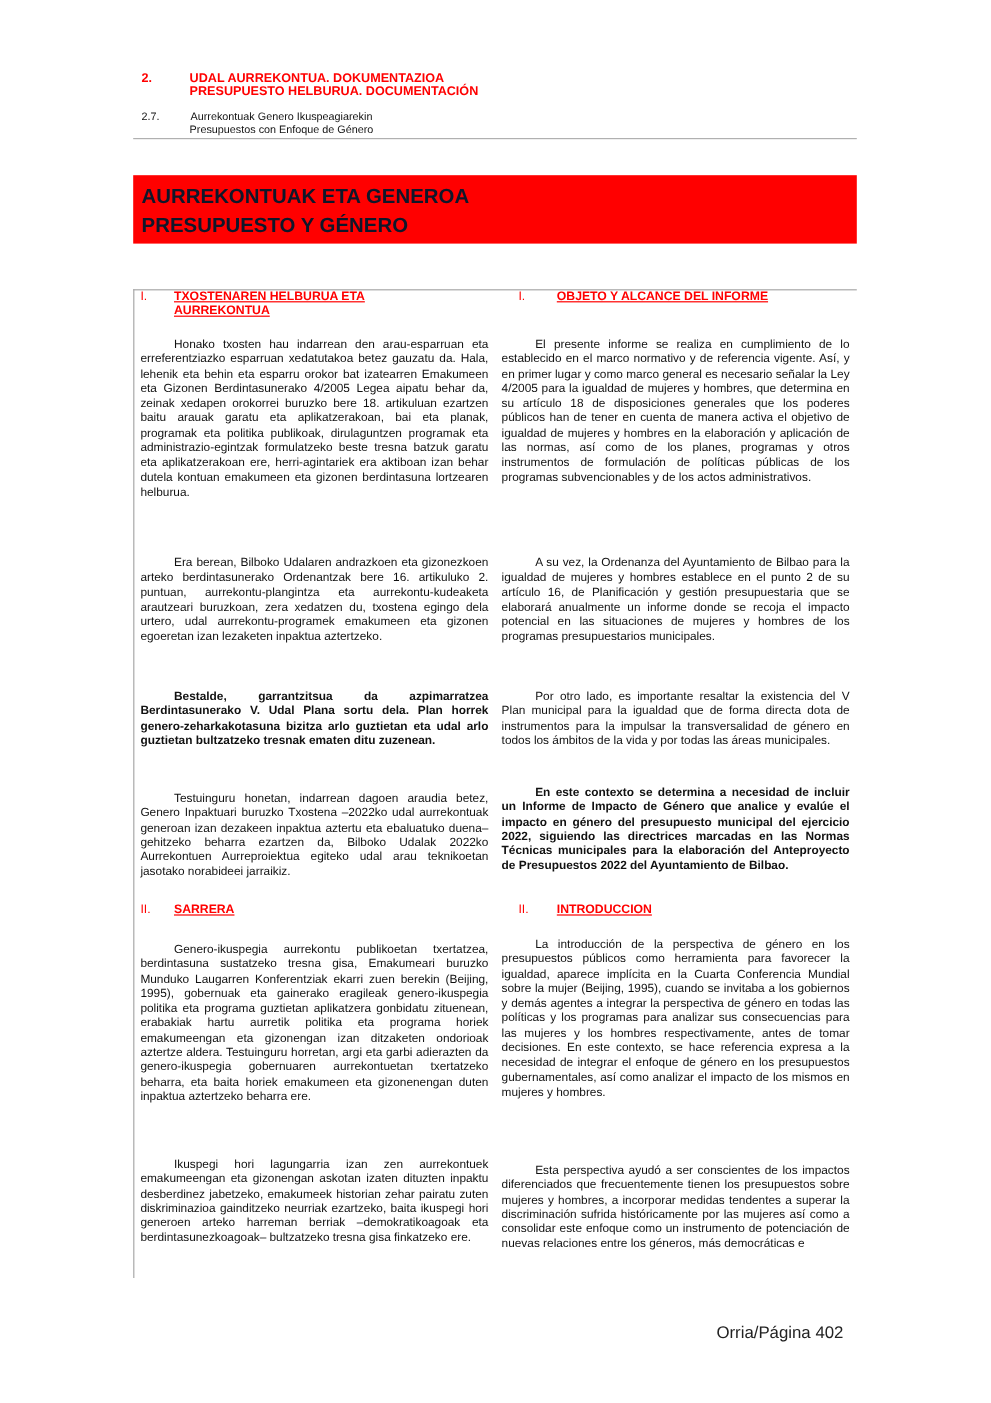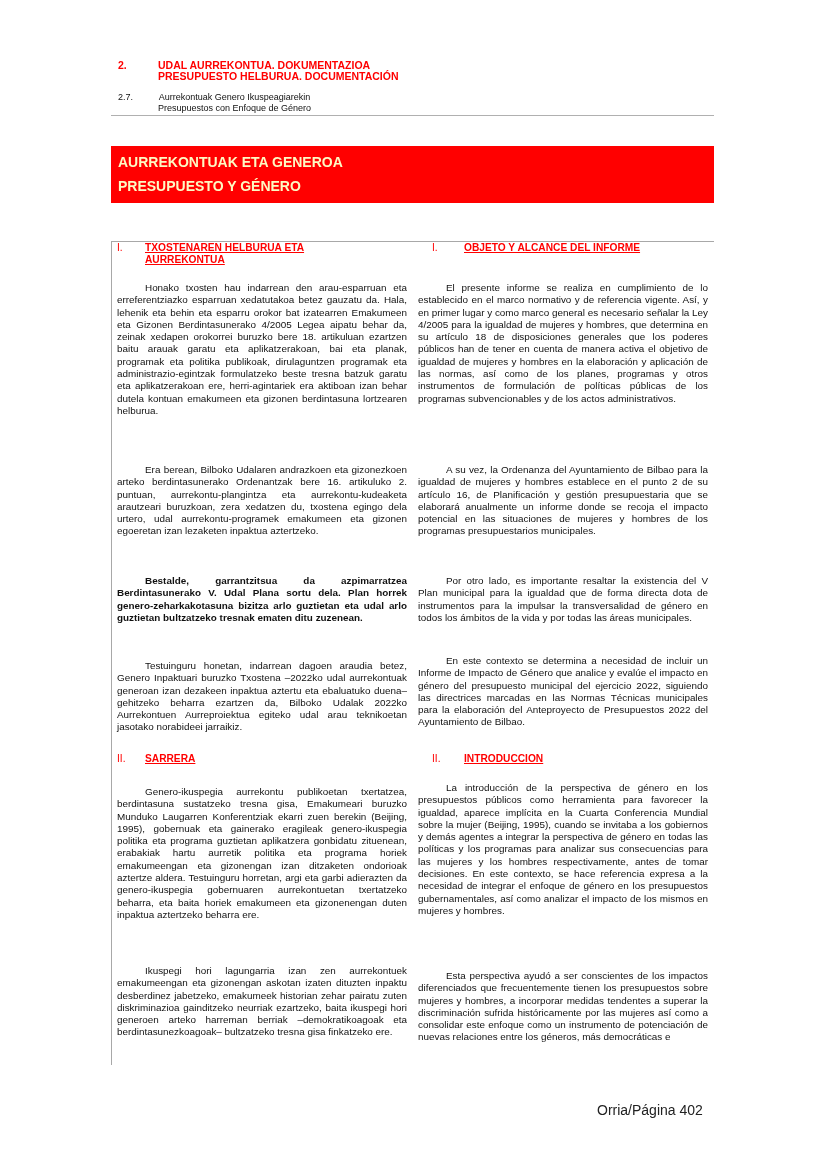--- a/index.html
+++ b/index.html
@@ -12,21 +12,21 @@
   .hdr-red .lines { position: absolute; left: 40px; top: 0; white-space: nowrap; }
 
   .hdr-sub { position: absolute; left: 118px; top: 92px; color: #111;
              font-size: 9px; line-height: 10.5px; }
   .hdr-sub .num { position: absolute; left: 0; top: 0; }
   .hdr-sub .lines { position: absolute; left: 40px; top: 0; white-space: nowrap; text-align: center; }
 
   .hdr-rule { position: absolute; left: 111px; top: 115px; width: 603px; height: 1px; background: #b0b0b0; }
 
   .banner { position: absolute; left: 111px; top: 146px; width: 603px; height: 57px; background: #ff0000; }
-  .banner .l1, .banner .l2 { position: absolute; left: 7px; color: #fef9c3; font-weight: bold; font-size: 14px; white-space: nowrap; text-align: center; }
+  .banner .l1, .banner .l2 { position: absolute; left: 7px; color: #0f172a; font-weight: bold; font-size: 17px; white-space: nowrap; text-align: center; }
   .banner .l1 { top: 8px; }
   .banner .l2 { top: 32px; }
 
   .frame-top { position: absolute; left: 111px; top: 241px; width: 603px; height: 1px; background: #a8a8a8; }
   .frame-left { position: absolute; left: 111px; top: 241px; width: 1px; height: 824px; background: #a8a8a8; }
 
   .col { position: absolute; top: 242px; width: 290px; font-size: 9.9px; line-height: 12.3px; }
   .col.left { left: 117px; }
   .col.right { left: 418px; }
 
@@ -90,21 +90,21 @@
 </div>
 
 <div class="col right">
   <div class="sect" style="top:0px;">
     <span class="num">I.</span>
     <span class="title">OBJETO Y ALCANCE DEL INFORME</span>
   </div>
   <p class="p" style="top:40px;">El presente informe se realiza en cumplimiento de lo establecido en el marco normativo y de referencia vigente. Así, y en primer lugar y como marco general es necesario señalar la Ley 4/2005 para la igualdad de mujeres y hombres, que determina en su artículo 18 de disposiciones generales que los poderes públicos han de tener en cuenta de manera activa el objetivo de igualdad de mujeres y hombres en la elaboración y aplicación de las normas, así como de los planes, programas y otros instrumentos de formulación de políticas públicas de los programas subvencionables y de los actos administrativos.</p>
   <p class="p" style="top:222px;">A su vez, la Ordenanza del Ayuntamiento de Bilbao para la igualdad de mujeres y hombres establece en el punto 2 de su artículo 16, de Planificación y gestión presupuestaria que se elaborará anualmente un informe donde se recoja el impacto potencial en las situaciones de mujeres y hombres de los programas presupuestarios municipales.</p>
   <p class="p" style="top:333px;">Por otro lado, es importante resaltar la existencia del V Plan municipal para la igualdad que de forma directa dota de instrumentos para la impulsar la transversalidad de género en todos los ámbitos de la vida y por todas las áreas municipales.</p>
-  <p class="p" style="top:413px;">En este contexto se determina a necesidad de incluir un Informe de Impacto de Género que analice y evalúe el impacto en género del presupuesto municipal del ejercicio 2022, siguiendo las directrices marcadas en las Normas Técnicas municipales para la elaboración del Anteproyecto de Presupuestos 2022 del Ayuntamiento de Bilbao.</p>
+  <p class="p" style="top:413px;font-weight:bold;">En este contexto se determina a necesidad de incluir un Informe de Impacto de Género que analice y evalúe el impacto en género del presupuesto municipal del ejercicio 2022, siguiendo las directrices marcadas en las Normas Técnicas municipales para la elaboración del Anteproyecto de Presupuestos 2022 del Ayuntamiento de Bilbao.</p>
   <div class="sect" style="top:511px;">
     <span class="num">II.</span>
     <span class="title">INTRODUCCION</span>
   </div>
   <p class="p" style="top:540px;">La introducción de la perspectiva de género en los presupuestos públicos como herramienta para favorecer la igualdad, aparece implícita en la Cuarta Conferencia Mundial sobre la mujer (Beijing, 1995), cuando se invitaba a los gobiernos y demás agentes a integrar la perspectiva de género en todas las políticas y los programas para analizar sus consecuencias para las mujeres y los hombres respectivamente, antes de tomar decisiones. En este contexto, se hace referencia expresa a la necesidad de integrar el enfoque de género en los presupuestos gubernamentales, así como analizar el impacto de los mismos en mujeres y hombres.</p>
   <p class="p" style="top:728px;">Esta perspectiva ayudó a ser conscientes de los impactos diferenciados que frecuentemente tienen los presupuestos sobre mujeres y hombres, a incorporar medidas tendentes a superar la discriminación sufrida históricamente por las mujeres así como a consolidar este enfoque como un instrumento de potenciación de nuevas relaciones entre los géneros, más democráticas e</p>
 </div>
 
 <div class="footer">Orria/Página 402</div>
 

